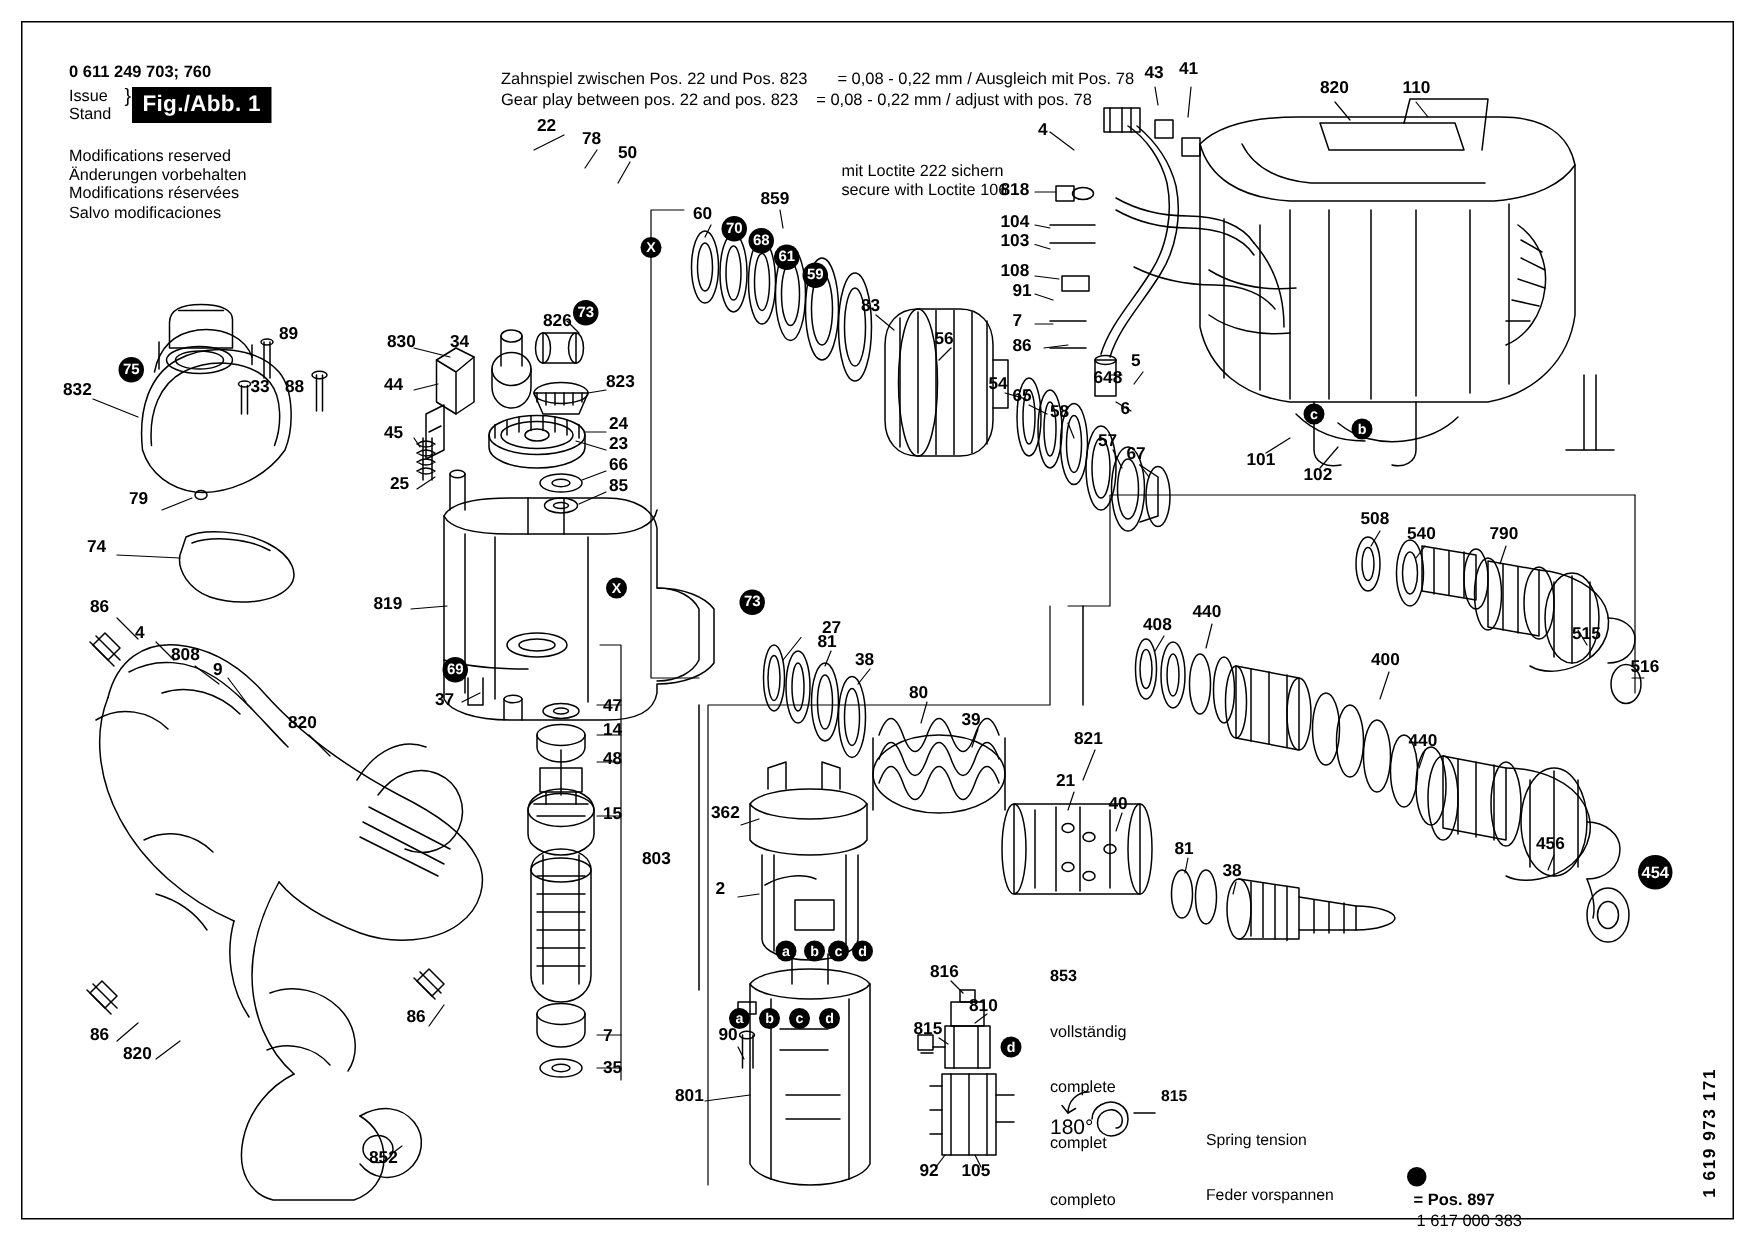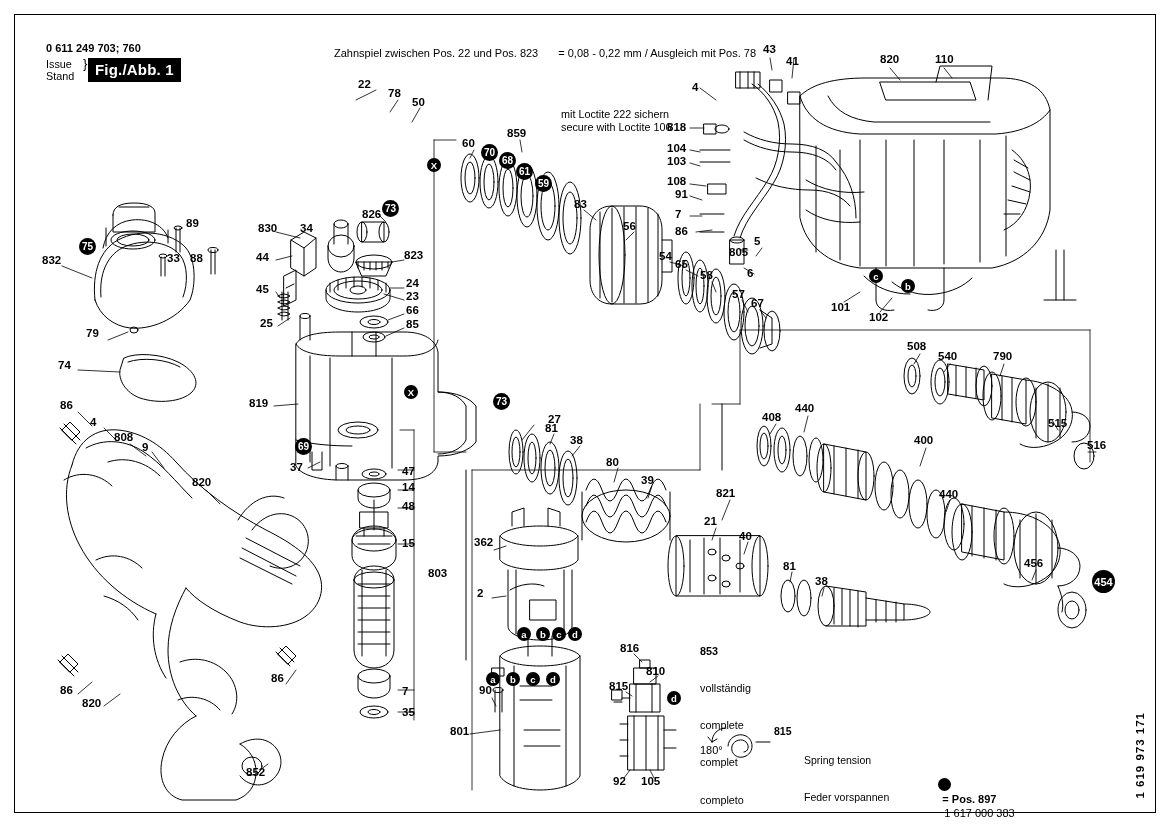--- a/index.html
+++ b/index.html
@@ -34,23 +34,30 @@
 
   <div class="hdr">
     <div class="line b">0 611 249 703; 760</div>
   </div>
   <div class="t" style="left:46px;top:58px;font-size:10.8px;">Issue</div>
   <div class="t" style="left:46px;top:70px;font-size:10.8px;">Stand</div>
   <div class="t" style="left:83px;top:57px;font-size:13px;">}</div>
   <div class="t b" style="left:93px;top:64px;font-size:10.8px;">10-10-12</div>
   <div class="figbox">Fig./Abb. 1</div>
 
+  <div class="mods">
+    <div>Modifications reserved</div>
+    <div>Änderungen vorbehalten</div>
+    <div>Modifications réservées</div>
+    <div>Salvo modificaciones</div>
+  </div>
 
   <div class="note1">
     <div><span>Zahnspiel zwischen Pos. 22 und Pos. 823</span><span style="display:inline-block;width:20px"></span><span>= 0,08 - 0,22 mm / Ausgleich mit Pos. 78</span></div>
+    <div><span>Gear play between pos. 22 and pos. 823</span><span style="display:inline-block;width:12px"></span><span>= 0,08 - 0,22 mm / adjust with pos. 78</span></div>
   </div>
 
   <div class="note2">
     <div>mit Loctite 222 sichern</div>
     <div>secure with Loctite 106</div>
   </div>
 
   <svg width="1168" height="825" viewBox="0 0 1168 825">
     <g fill="none" stroke="#000" stroke-width="1" stroke-linejoin="round" stroke-linecap="round">
 
@@ -495,32 +502,32 @@
   <div class="lbl" style="left:545px;top:422px">81</div>
   <div class="lbl" style="left:570px;top:434px">38</div>
   <div class="lbl" style="left:606px;top:456px">80</div>
   <div class="lbl" style="left:641px;top:474px">39</div>
   <div class="lbl" style="left:716px;top:487px">821</div>
   <div class="lbl" style="left:704px;top:515px">21</div>
   <div class="lbl" style="left:739px;top:530px">40</div>
   <div class="lbl" style="left:783px;top:560px">81</div>
   <div class="lbl" style="left:815px;top:575px">38</div>
   <div class="lbl" style="left:763px;top:43px">43</div>
-  <div class="lbl" style="left:786px;top:55px">41</div>
+  <div class="lbl" style="left:786px;top:40px">41</div>
   <div class="lbl" style="left:880px;top:53px">820</div>
   <div class="lbl" style="left:935px;top:53px">110</div>
   <div class="lbl" style="left:692px;top:81px">4</div>
   <div class="lbl" style="left:667px;top:121px">818</div>
   <div class="lbl" style="left:667px;top:142px">104</div>
   <div class="lbl" style="left:667px;top:155px">103</div>
   <div class="lbl" style="left:667px;top:175px">108</div>
   <div class="lbl" style="left:675px;top:188px">91</div>
   <div class="lbl" style="left:675px;top:208px">7</div>
   <div class="lbl" style="left:675px;top:225px">86</div>
-  <div class="lbl" style="left:729px;top:246px">805</div>
+  <div class="lbl" style="left:729px;top:246px">648</div>
   <div class="lbl" style="left:754px;top:235px">5</div>
   <div class="lbl" style="left:747px;top:267px">6</div>
   <div class="lbl" style="left:831px;top:301px">101</div>
   <div class="lbl" style="left:869px;top:311px">102</div>
   <div class="lbl" style="left:907px;top:340px">508</div>
   <div class="lbl" style="left:938px;top:350px">540</div>
   <div class="lbl" style="left:993px;top:350px">790</div>
   <div class="lbl" style="left:1048px;top:417px">515</div>
   <div class="lbl" style="left:1087px;top:439px">516</div>
   <div class="lbl" style="left:762px;top:411px">408</div>
@@ -553,21 +560,21 @@
   <div class="circ letter" style="left:667px;top:691px">d</div>
 
   <div class="t" style="left:700px;top:620px;font-size:10.8px;line-height:12.4px;">
     <div class="b">853</div>
     <div>vollständig</div>
     <div>complete</div>
     <div>complet</div>
     <div>completo</div>
   </div>
 
-  <div class="t" style="left:700px;top:744px;font-size:11px;">180°</div>
+  <div class="t" style="left:700px;top:744px;font-size:14px;">180°</div>
   <div class="t b" style="left:774px;top:726px;font-size:10.5px;">815</div>
   <div class="t" style="left:774px;top:729px;font-size:10.5px;line-height:12.4px;padding-left:30px;">
     <div>Spring tension</div>
     <div>Feder vorspannen</div>
     
     
     
   </div>
 
   <div class="t" style="left:920px;top:736px;font-size:11px;line-height:14px;">

